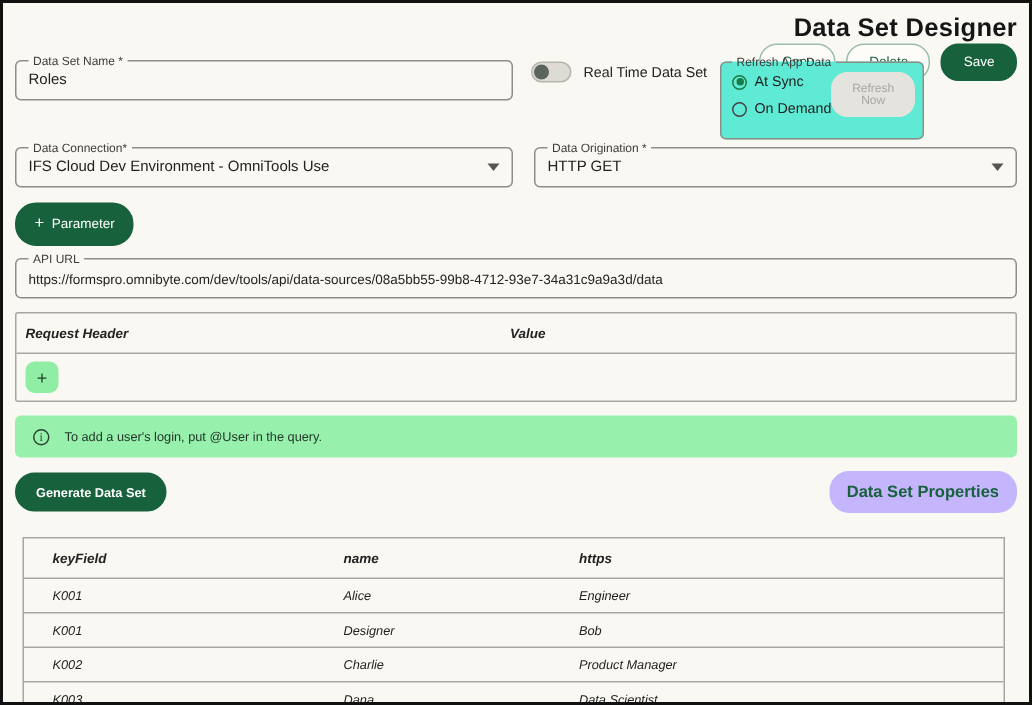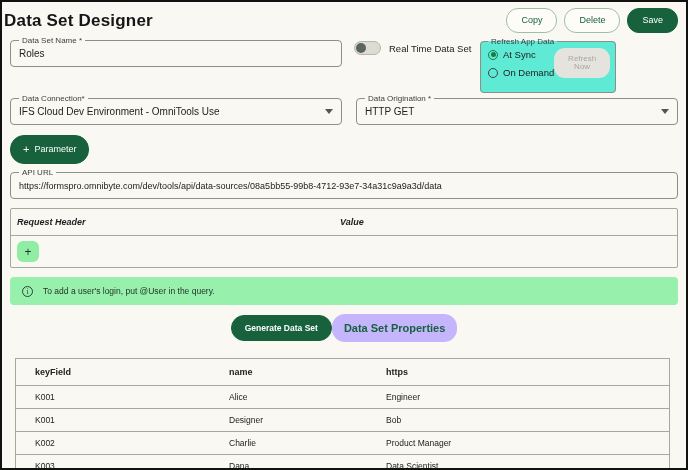--- a/index.html
+++ b/index.html
@@ -15,21 +15,21 @@
   }
   *{box-sizing:border-box;margin:0;padding:0;font-family:"Liberation Sans", sans-serif;}
   html,body{width:688px;height:470px;}
   body{
     background:var(--page-bg);
     border:2px solid #111;
     overflow:hidden;
     color:var(--text-dark);
   }
   
-  .topbar{display:flex;align-items:center;justify-content:space-between;padding:7px 8px 0 2px;height:30px;}
+  .topbar{display:flex;align-items:flex-end;justify-content:space-between;padding:7px 8px 0 26px;height:30px;flex-direction:column;}
   .title{font-size:17px;font-weight:700;letter-spacing:.2px;color:#161616;}
   .topbar-actions{display:flex;gap:7px;align-items:center;}
   .btn{border-radius:12px;font-size:9px;cursor:pointer;line-height:1;}
   .btn-outline{background:#fdfcf8;border:1px solid var(--pale-green-border);color:var(--primary-green);padding:7px 14px;}
   .btn-solid{background:var(--primary-green);border:1px solid var(--primary-green);color:#fff;padding:7px 14px;}
   
   .row{display:flex;margin:0 8px;}
   .row-name{margin-top:8px;align-items:flex-start;height:56px;}
   
   .field{position:relative;border:1px solid var(--border-gray);border-radius:4px;height:27px;background:var(--page-bg);display:flex;align-items:center;padding:0 8px;}
@@ -67,28 +67,28 @@
   .rh-table{margin:9px 8px 0;border:1px solid var(--line-gray);border-radius:2px;}
   .rh-head{display:grid;grid-template-columns:323px 1fr;border-bottom:1px solid var(--line-gray);}
   .rh-head span{padding:8px 4px 8px 6px;font-size:9px;font-weight:700;color:#222;font-style:italic;}
   .rh-body{padding:5px 6px;}
   .add-btn{width:22px;height:21px;background:#90eda4;border:none;border-radius:6px;color:#1d3a2a;font-size:12px;line-height:1;cursor:pointer;display:flex;align-items:center;justify-content:center;}
   
   .banner{margin:9px 8px 0;background:var(--light-green);border-radius:4px;height:28px;display:flex;align-items:center;gap:10px;padding:0 12px;}
   .info-icon{width:11px;height:11px;border:1px solid #2c4434;border-radius:50%;font-size:8px;line-height:10px;text-align:center;color:#2c4434;font-family:"Liberation Serif",serif;flex:none;}
   .banner-text{font-size:8.5px;color:#24352a;}
   
-  .actions-row{margin:9px 8px 0;display:flex;justify-content:center;align-items:center;}
+  .actions-row{margin:9px 8px 0;display:flex;justify-content:space-between;align-items:center;}
   .btn-generate{border-radius:13px;padding:8px 13px;font-size:8.5px;font-weight:700;}
   .btn-lightgreen{background:#c4b5fd;border:none;color:#17613c;border-radius:13px;padding:8px 12px;font-size:11px;font-weight:700;cursor:pointer;}
   
   .result-table{margin:16px 16px 0 13px;border:1px solid var(--line-gray);background:var(--page-bg);}
   .rt-row{display:grid;grid-template-columns:194px 157px 1fr;border-bottom:1px solid var(--line-gray);}
   .rt-row:last-child{border-bottom:none;}
-  .rt-row span{padding:6px 8px 6px 19px;font-size:8.5px;color:#222;white-space:nowrap;}
+  .rt-row span{padding:6px 8px 6px 19px;font-size:8.5px;color:#222;white-space:nowrap;font-style:italic;}
   .rt-head span{padding:8px 8px 8px 19px;font-size:9px;font-weight:700;}
 </style>
 </head>
 <body>
 
 
 
 <div class="topbar">
   <h1 class="title">Data Set Designer</h1>
   <div class="topbar-actions">

